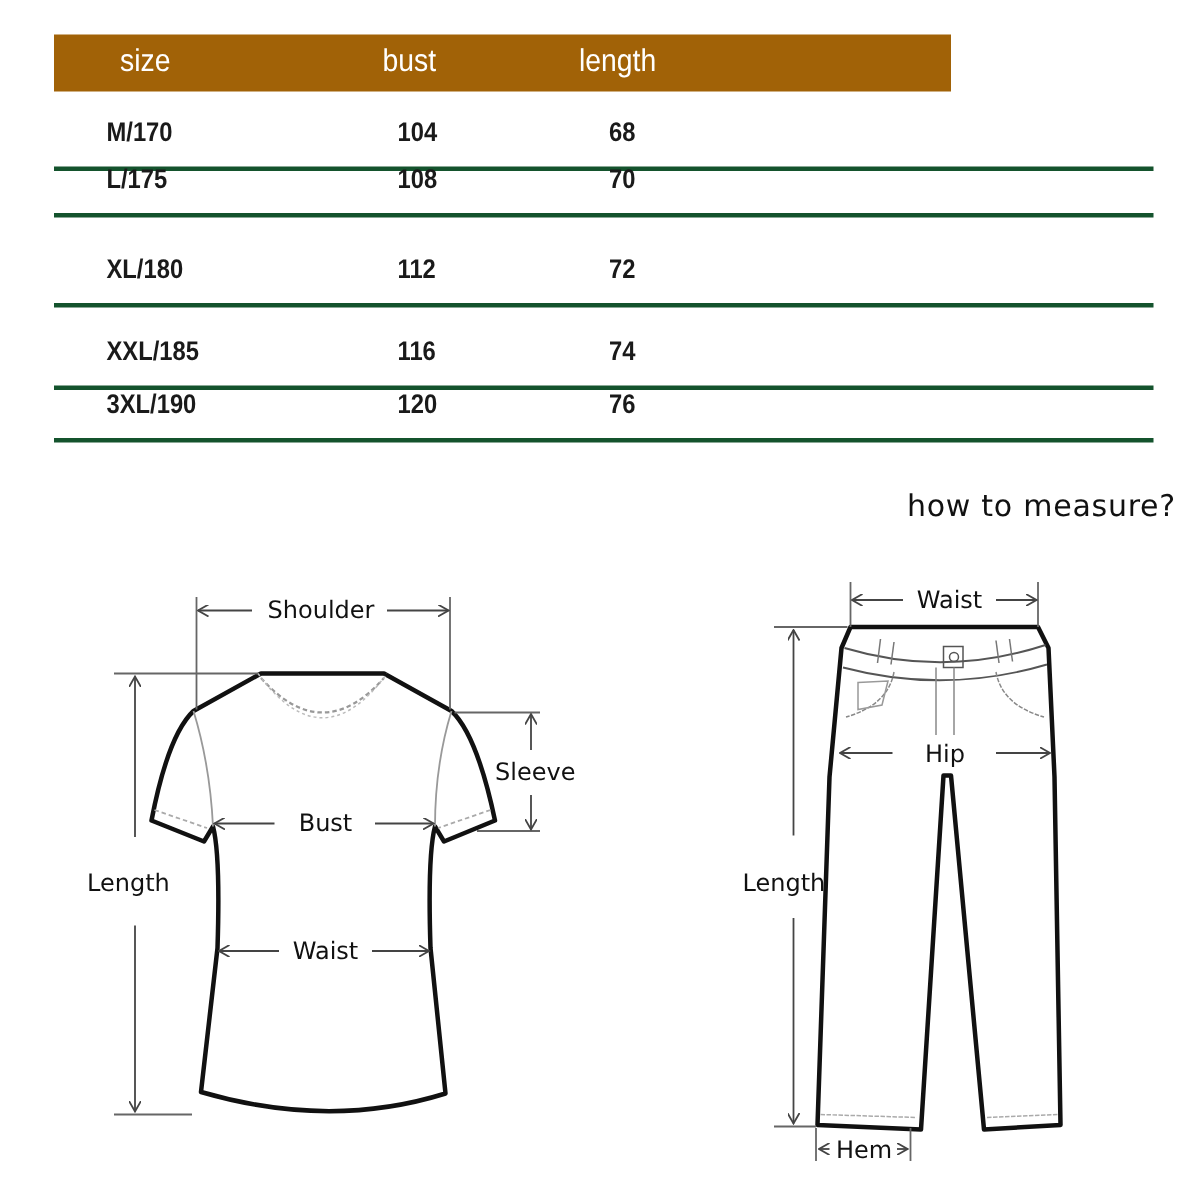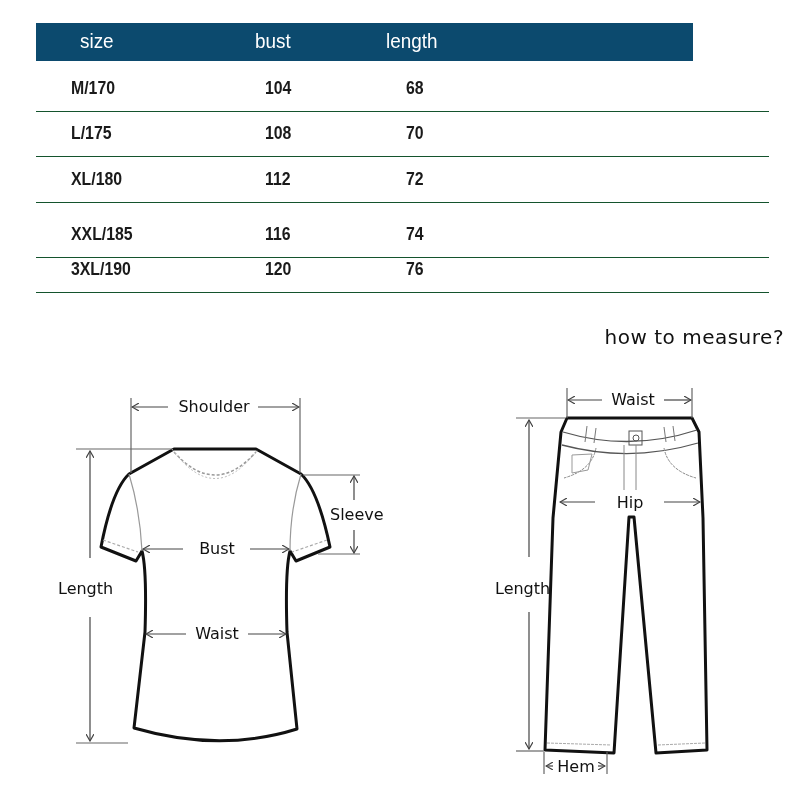--- a/index.html
+++ b/index.html
@@ -1,39 +1,39 @@
 <!DOCTYPE html>
 <html><head>
 <meta charset="utf-8">
 <style>
   html, body { margin:0; padding:0; background:#fff; }
   body { width:800px; height:800px; position:relative; overflow:hidden; font-family:"Liberation Sans", sans-serif; color:#111; }
-  .table-header { position:absolute; left:36px; top:23px; width:657px; height:38px; background:#0c4a6e; }
+  .table-header { position:absolute; left:36px; top:23px; width:598px; height:38px; background:#a16207; }
   .hcell { position:absolute; top:6px; color:#fff; font-size:21px; font-family:"Liberation Sans", sans-serif; transform:scaleX(0.9); transform-origin:left top; }
-  .row { position:absolute; left:36px; width:733px; height:45px; border-bottom:1px solid #14532d;text-align:center; }
+  .row { position:absolute; left:36px; width:733px; height:45px; border-bottom:3px solid #14532d;text-align:center; }
   .cell { position:absolute; top:12px; font-size:18px; font-weight:bold; font-family:"Liberation Sans", sans-serif; transform:scaleX(0.88); transform-origin:left top; color:#1a1a1a; }
   .title { position:absolute; left:0; width:784px; top:325px; text-align:right; font-size:20px; font-family:"DejaVu Sans", sans-serif; letter-spacing:0.5px; }
   svg text { font-family:"DejaVu Sans", sans-serif; font-size:16px; fill:#111; }
 </style>
 </head>
 <body>
 
 <div>
   <div class="table-header">
     <span class="hcell" style="left:44px">size</span>
     <span class="hcell" style="left:219px">bust</span>
     <span class="hcell" style="left:350px">length</span>
   </div>
 
   <div class="row" style="top:66px">
     <span class="cell" style="left:35px">M/170</span>
     <span class="cell" style="left:229px">104</span>
     <span class="cell" style="left:370px">68</span>
   </div>
-  <div class="row" style="top:111px">
+  <div class="row" style="top:97px">
     <span class="cell" style="left:35px">L/175</span>
     <span class="cell" style="left:229px">108</span>
     <span class="cell" style="left:370px">70</span>
   </div>
   <div class="row" style="top:157px">
     <span class="cell" style="left:35px">XL/180</span>
     <span class="cell" style="left:229px">112</span>
     <span class="cell" style="left:370px">72</span>
   </div>
   <div class="row" style="top:212px">

